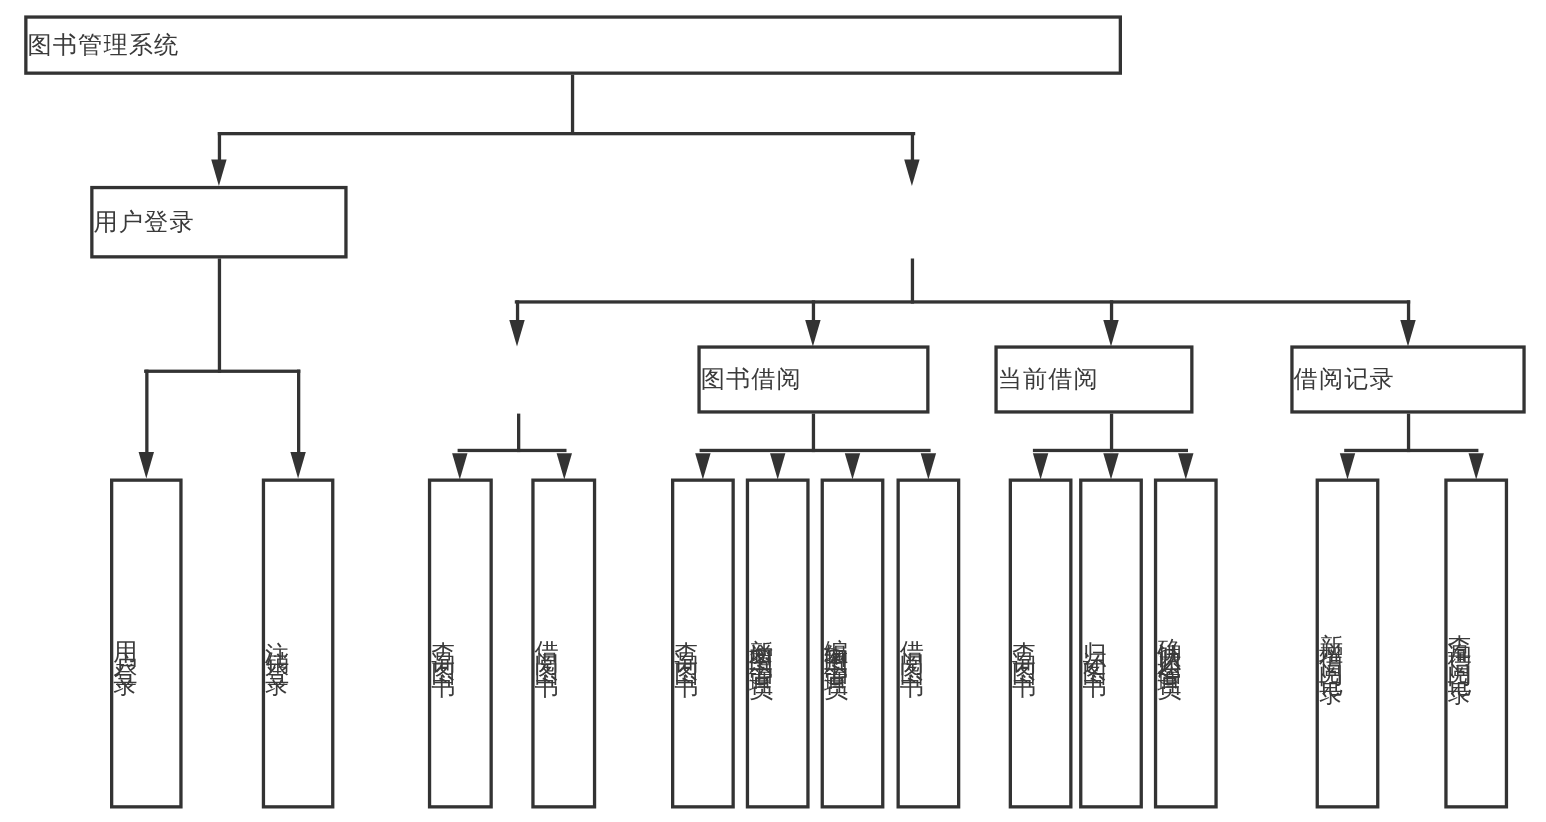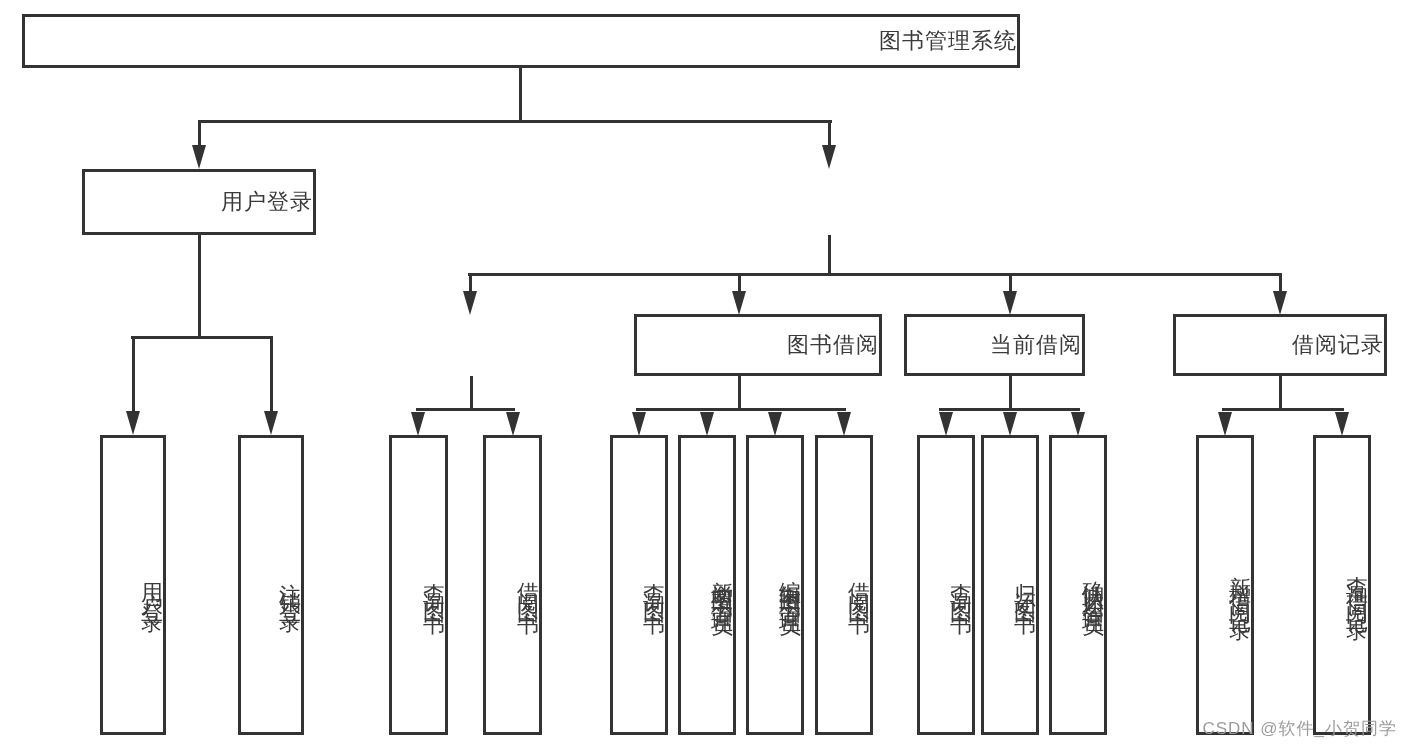--- a/index.html
+++ b/index.html
@@ -11,21 +11,21 @@
     color:#333;
     overflow:hidden;
   }
   .box{
     position:absolute;
     box-sizing:border-box;
     border:3px solid #333333;
     background:#ffffff;
     display:flex;
     align-items:center;
-    justify-content:flex-end;
+    justify-content:flex-start;
     font-size:22px;
     letter-spacing:1px;
     color:#3a3a3a;
   }
   .vbox .vtext{
     writing-mode:vertical-lr;
     font-size:22px;
     letter-spacing:10px;
     line-height:1;
   }
@@ -57,21 +57,21 @@
   <div class="box" style="left:22px;top:14px;width:998px;height:54px">
     <span>图书管理系统</span>
   </div>
 
   <div class="box" style="left:82px;top:169px;width:234px;height:66px">
     <span>用户登录</span>
   </div>
 
 
 
-  <div class="box" style="left:634px;top:314px;width:248px;height:62px">
+  <div class="box" style="left:634px;top:314px;width:211px;height:62px">
     <span>图书借阅</span>
   </div>
 
   <div class="box" style="left:904px;top:314px;width:181px;height:62px">
     <span>当前借阅</span>
   </div>
 
   <div class="box" style="left:1173px;top:314px;width:214px;height:62px">
     <span>借阅记录</span>
   </div>
@@ -161,15 +161,14 @@
   <div class="hline" style="left:939px;top:408px;width:141px"></div>
   <div class="arrow" style="left:939px;top:412px"></div>
   <div class="arrow" style="left:1003px;top:412px"></div>
   <div class="arrow" style="left:1071px;top:412px"></div>
 
   <div class="vline" style="left:1279px;top:376px;height:35px"></div>
   <div class="hline" style="left:1222px;top:408px;width:122px"></div>
   <div class="arrow" style="left:1218px;top:412px"></div>
   <div class="arrow" style="left:1335px;top:412px"></div>
 
-  <div class="watermark">CSDN @软件_小贺同学</div>
 
 </div>
 
 </body></html>

